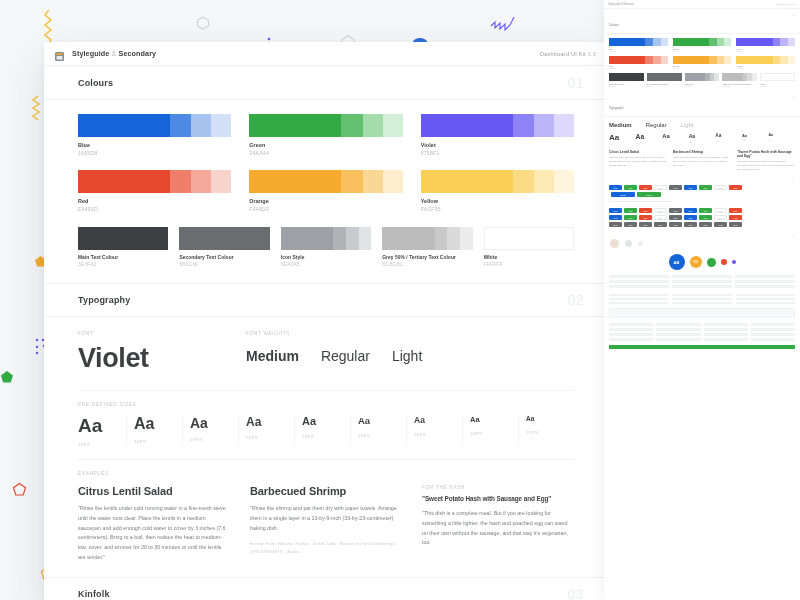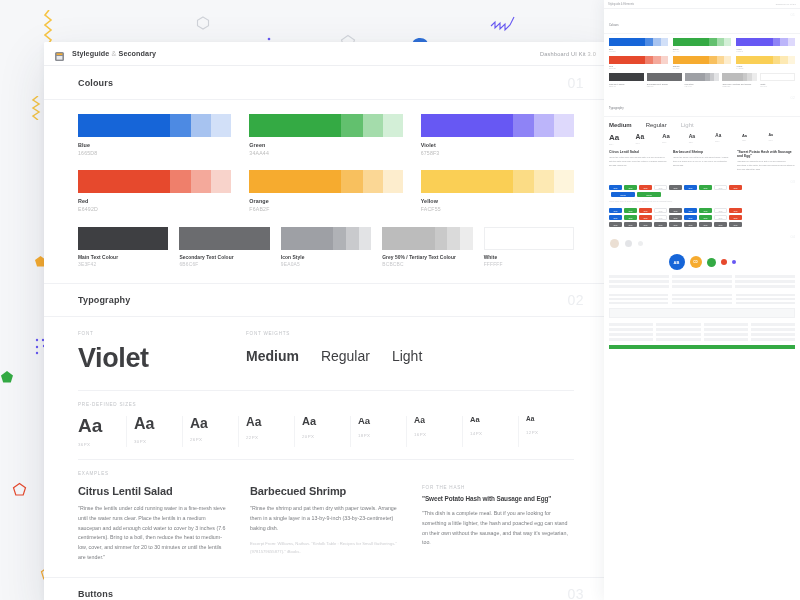--- a/index.html
+++ b/index.html
@@ -434,21 +434,21 @@
     <div class="eyebrow" style="margin-bottom:5px">FOR THE HASH</div>
     <div class="ex-head small">"Sweet Potato Hash with Sausage and Egg"</div>
     <div class="ex-body">"This dish is a complete meal. But if you are looking for something a little lighter, the hash and poached egg can stand on their own without the sausage, and that way it's vegetarian, too.</div>
 
   </div>
             </div>
         </div>
       </div>
 
       <div class="sect-bar" style="border-top:1px solid #f0f1f4">
-        <span class="sect-title">Buttons</span>
+        <span class="sect-title">Kinfolk</span>
         <span class="sect-num">03</span>
       </div>
 
     </div>
   </div>
 
   <div id="mini">
     <div class="mini-top">
       <span class="mini-top-t">Styleguide &amp; Elements</span>
       <span class="mini-top-r">Dashboard UI Kit 3.0</span>

